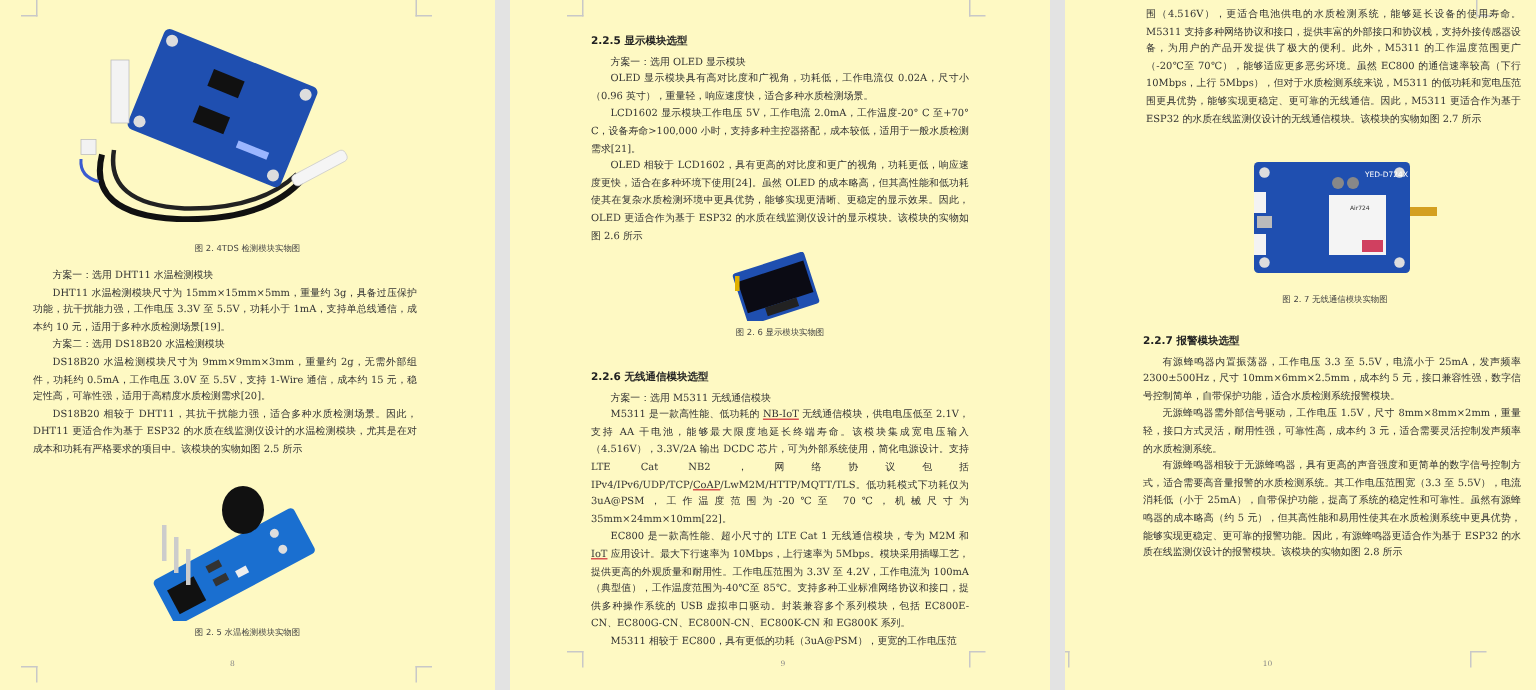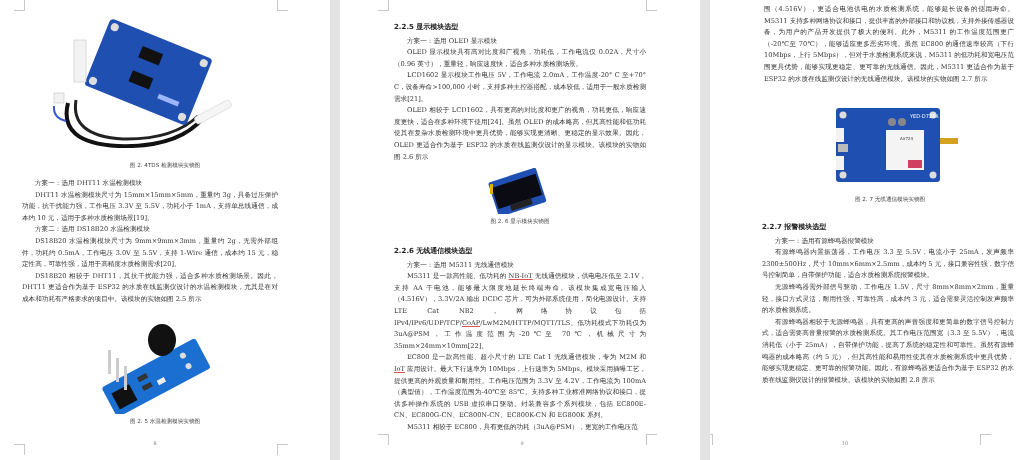--- a/index.html
+++ b/index.html
@@ -3,21 +3,21 @@
 <meta charset="utf-8">
 <style>
   html, body { margin:0; padding:0; }
   body {
     width:1024px; height:460px; overflow:hidden; position:relative;
     background:#e3e3e3;
     font-family: "DejaVu Serif", "Liberation Serif", serif;
     color:#222;
   }
   .page {
-    position:absolute; top:0; height:460px; background:#ffffff; overflow:hidden;
+    position:absolute; top:0; height:460px; background:#fef9c3; overflow:hidden;
   }
   #page1 { left:0; width:330px; }
   #page2 { left:340px; width:360px; }
   #page3 { left:710px; width:314px; }
 
   .corner { position:absolute; width:10px; height:10px; border-color:#c8c8c8; border-style:solid; border-width:0; }
   .c-tl { border-right-width:1px; border-bottom-width:1px; }
   .c-tr { border-left-width:1px; border-bottom-width:1px; }
   .c-bl { border-right-width:1px; border-top-width:1px; }
   .c-br { border-left-width:1px; border-top-width:1px; }
@@ -154,21 +154,20 @@
       <circle cx="68" cy="16" r="4" fill="#888"></circle>
       <rect x="106" y="32" width="18" height="6" fill="#d4a020"></rect>
       <text x="76" y="12" font-size="5" fill="#fff" font-family="DejaVu Sans, sans-serif">YED-D724X</text>
       <text x="66" y="34" font-size="4" fill="#333" font-family="DejaVu Sans, sans-serif">Air724</text>
     </svg>
   </div>
   <div class="caption" style="left:60px;top:196px;width:240px;">图 2. 7 无线通信模块实物图</div>
 
   <div class="text-block" style="left:52px;top:206px;width:252px;">
     <div class="heading">2.2.7 报警模块选型</div>
-    <p class="para">方案一：选用有源蜂鸣器报警模块</p>
     <p class="para">有源蜂鸣器内置振荡器，工作电压 3.3 至 5.5V，电流小于 25mA，发声频率 2300±500Hz，尺寸 10mm×6mm×2.5mm，成本约 5 元，接口兼容性强，数字信号控制简单，自带保护功能，适合水质检测系统报警模块。</p>
     <p class="para">无源蜂鸣器需外部信号驱动，工作电压 1.5V，尺寸 8mm×8mm×2mm，重量轻，接口方式灵活，耐用性强，可靠性高，成本约 3 元，适合需要灵活控制发声频率的水质检测系统。</p>
     <p class="para">有源蜂鸣器相较于无源蜂鸣器，具有更高的声音强度和更简单的数字信号控制方式，适合需要高音量报警的水质检测系统。其工作电压范围宽（3.3 至 5.5V），电流消耗低（小于 25mA），自带保护功能，提高了系统的稳定性和可靠性。虽然有源蜂鸣器的成本略高（约 5 元），但其高性能和易用性使其在水质检测系统中更具优势，能够实现更稳定、更可靠的报警功能。因此，有源蜂鸣器更适合作为基于 ESP32 的水质在线监测仪设计的报警模块。该模块的实物如图 2.8 所示</p>
   </div>
 
   <div class="corner c-bl" style="left:-8px;top:434px;"></div>
   <div class="corner c-br" style="left:270px;top:434px;"></div>
   <div class="pagenum" style="left:125px;top:440px;">10</div>
 </div>
 

